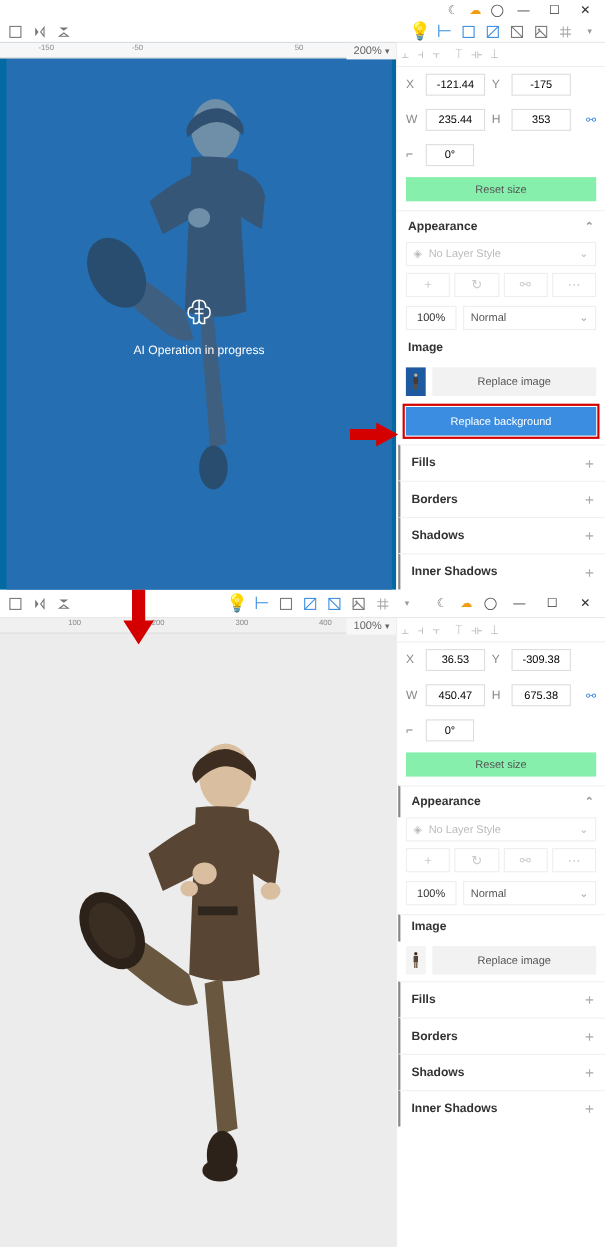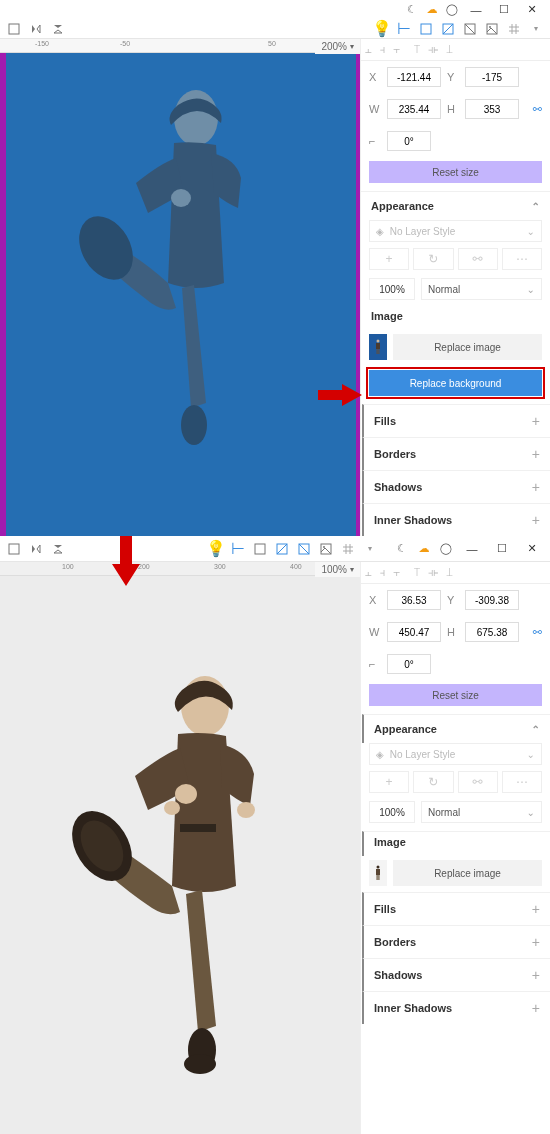--- a/index.html
+++ b/index.html
@@ -7,39 +7,39 @@
   .app { width: 550px; position: relative; }
   .panel { display: flex; flex-direction: column; }
   .titlebar { height: 22px; display: flex; align-items: center; justify-content: flex-end; padding: 0 6px; gap: 4px; }
   .tb-icon { width: 16px; height: 16px; display:flex; align-items:center; justify-content:center; color:#555; font-size:11px; }
   .win-btn { width: 24px; height: 18px; display:flex; align-items:center; justify-content:center; font-size:11px; color:#333; }
   .toolbar { height: 22px; display:flex; align-items:center; padding:0 6px; gap:6px; border-bottom:1px solid #e6e6e6; }
   .tool-icon { width:16px; height:16px; display:flex; align-items:center; justify-content:center; color:#666; }
   .tool-icon svg { display:block; }
   .tool-group-right { margin-left:auto; display:flex; gap:6px; align-items:center; }
   .split { display:flex; }
-  .canvas-wrap { flex:1; position:relative; background:#a21caf; }
+  .canvas-wrap { flex:1; position:relative; background:#0369a1; }
   .zoom-bar { position:absolute; top:0; right:0; font-size:10px; color:#666; padding:2px 6px; display:flex; align-items:center; gap:3px; z-index:5; background:#f7f7f7; }
   .ruler-h { position:absolute; top:0; left:0; right:0; height:14px; background:#f7f7f7; font-size:7px; color:#888; display:flex; z-index:3; border-bottom:1px solid #ddd;}
   .ruler-h span { position:absolute; top:1px; }
   .canvas { position:absolute; top:14px; left:0; right:0; bottom:0; overflow:hidden; }
   .canvas-blue { background:#2b7cbf; }
   .canvas-blue::before{ content:""; position:absolute; inset:0; background:rgba(30,90,160,0.4);}
   .ai-overlay { position:absolute; left:0; right:0; top:45%; text-align:center; color:#fff; z-index:4; }
   .ai-overlay .brain { font-size:26px; margin-bottom:8px; }
   .ai-overlay .txt { font-size:11px; font-weight:500; }
   .figure { position:absolute; z-index:2; }
   .inspector { width:190px; background:#fff; border-left:1px solid #eee; display:flex; flex-direction:column; font-size:11px; color:#333; }
   .insp-tabs { height:22px; border-bottom:1px solid #eee; display:flex; align-items:center; padding:0 4px; gap:8px; color:#bbb; }
   .insp-row { padding:6px 8px; display:flex; align-items:center; gap:6px; }
   .insp-row label { width:12px; color:#888; font-size:11px; }
   .num-input { width:54px; height:20px; border:1px solid #ddd; font-size:10px; padding:0 4px; text-align:center; background:#fff; }
   .num-input-wide { width:44px; }
   .link-icon { color:#3a8de0; font-size:11px; margin-left:auto; }
-  .reset-btn { width:calc(100% - 16px); margin:4px 8px 8px; height:22px; background:#c4b5fd; border:none; font-size:10px; color:#555; }
+  .reset-btn { width:calc(100% - 16px); margin:4px 8px 8px; height:22px; background:#86efac; border:none; font-size:10px; color:#555; }
   .section-hdr { padding:8px 10px; font-size:11px; font-weight:600; color:#333; display:flex; align-items:center; border-top:1px solid #f0f0f0; }
   .section-hdr .chev { margin-left:auto; color:#999; font-size:10px; }
   .section-hdr .plus { margin-left:auto; color:#aaa; font-size:14px; font-weight:300; }
   .layer-style { margin:0 8px 6px; border:1px solid #eee; height:22px; display:flex; align-items:center; padding:0 6px; color:#bbb; font-size:10px; gap:6px; }
   .layer-style .chev { margin-left:auto; }
   .btn-row { display:flex; gap:4px; margin:0 8px 8px; }
   .small-btn { flex:1; height:22px; border:1px solid #eee; background:#fff; display:flex; align-items:center; justify-content:center; color:#ccc; font-size:12px; }
   .blend-row { display:flex; gap:6px; margin:0 8px 8px; align-items:center; }
   .blend-pct { width:46px; height:22px; border:1px solid #eee; font-size:10px; text-align:center; display:flex; align-items:center; justify-content:center; }
   .blend-sel { flex:1; height:22px; border:1px solid #eee; font-size:10px; padding:0 6px; display:flex; align-items:center; color:#555;text-align:center; }
@@ -140,20 +140,28 @@
           <path d="M105 62 Q130 35 155 60 Q158 48 145 40 Q130 30 112 42 Q100 52 105 62" fill="#3c2d20"></path>
           <path d="M108 80 Q130 78 150 82 L158 220 Q130 230 102 220 Z" fill="#4a3a2e"></path>
           <path d="M70 120 Q95 100 110 95 L118 130 Q100 140 82 150 Z" fill="#4a3a2e"></path>
           <ellipse cx="115" cy="135" rx="10" ry="9" fill="#c9b59a"></ellipse>
           <path d="M145 90 Q170 95 175 115 L172 145 Q160 140 148 130 Z" fill="#4a3a2e"></path>
           <path d="M102 220 Q80 200 55 185 L48 210 Q65 225 85 240 Q100 250 110 245 Z" fill="#5d4f42"></path>
           <ellipse cx="40" cy="185" rx="24" ry="34" fill="#2f261d" transform="rotate(-30 40 185)"></ellipse>
           <path d="M128 222 L140 340 L125 345 L116 225 Z" fill="#5d4f42"></path>
           <ellipse cx="128" cy="362" rx="13" ry="20" fill="#2f261d"></ellipse>
         </svg>
+        <div class="ai-overlay">
+          <div class="brain">
+            <svg width="28" height="28" viewBox="0 0 28 28">
+                  <path d="M14 3 Q8 3 8 9 Q4 9 4 14 Q4 19 9 19 L9 24 Q14 25 14 20 M14 3 Q20 3 20 9 Q24 9 24 14 Q24 19 19 19 L19 24 Q14 25 14 20 M14 3 V20 M10 11 H14 M18 11 H14 M10 15 H14 M18 15 H14" fill="none" stroke="#fff" stroke-width="1.4"></path>
+                </svg>
+          </div>
+          <div class="txt">AI Operation in progress</div>
+        </div>
       </div>
     </div>
     <div class="inspector">
       <div class="insp-tabs">
         <span>⫠</span>
         <span>⫞</span>
         <span>⫟</span>
         <span style="margin-left:6px">⟙</span>
         <span>⟛</span>
         <span>⟘</span>

